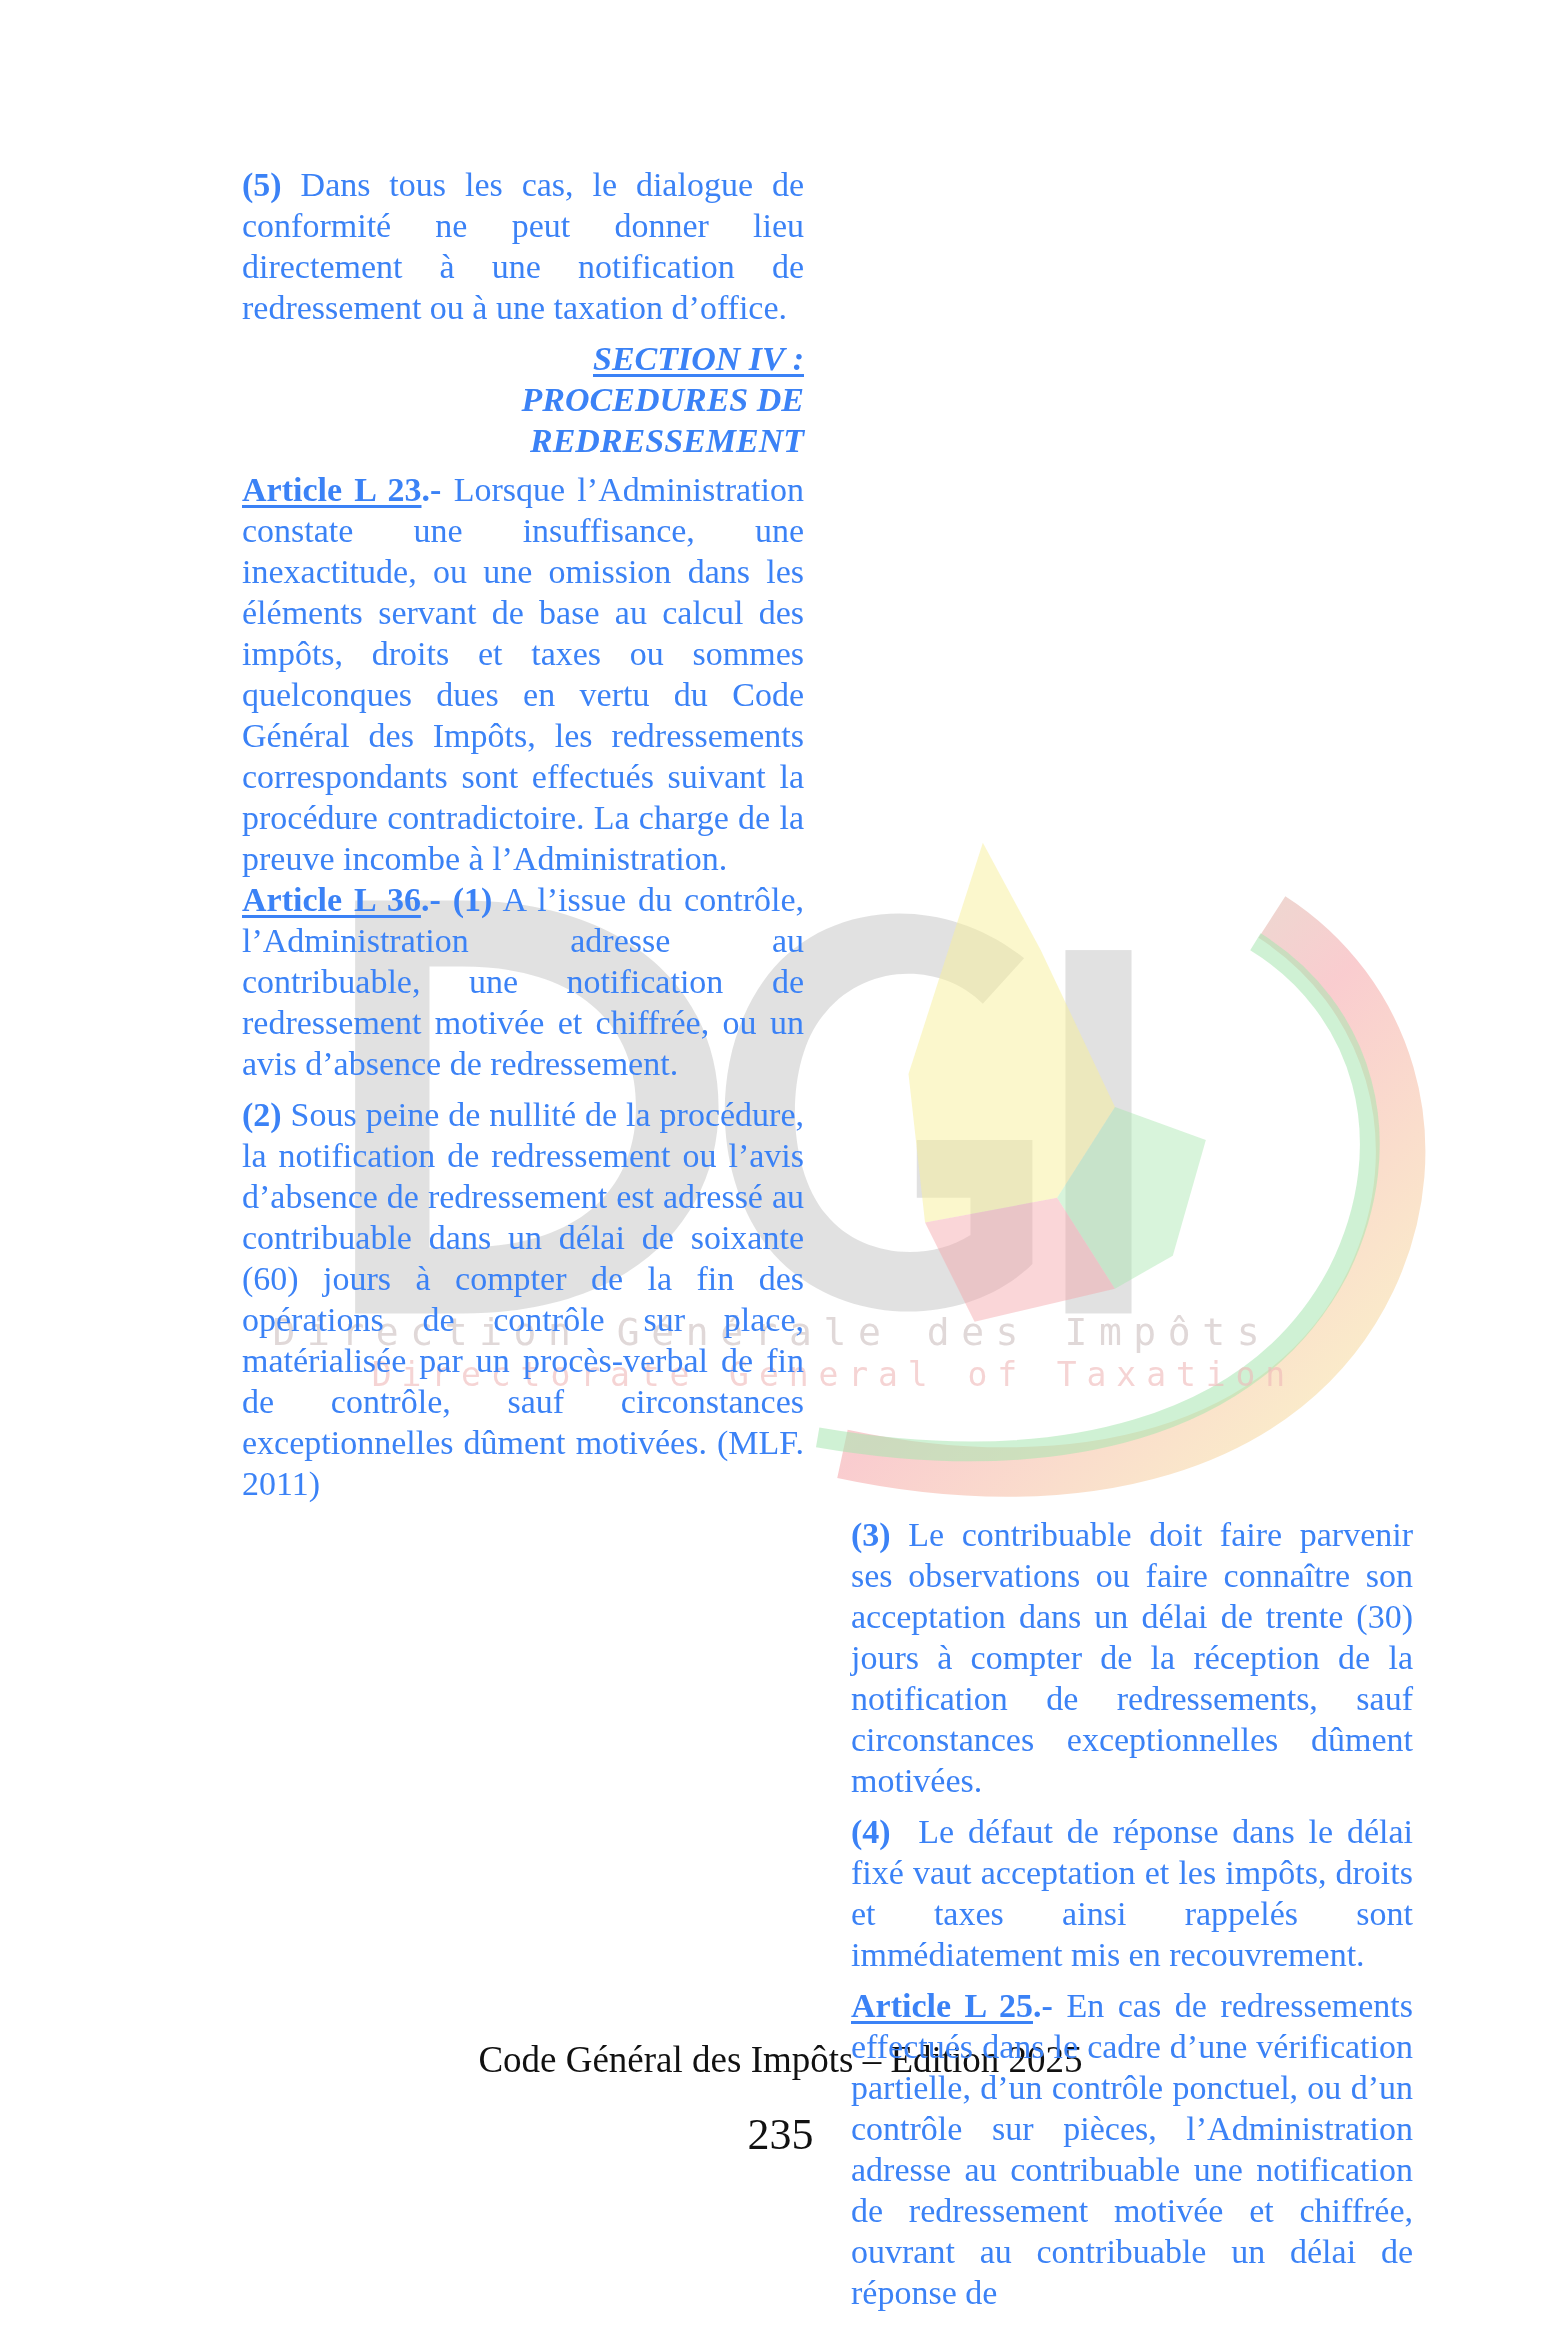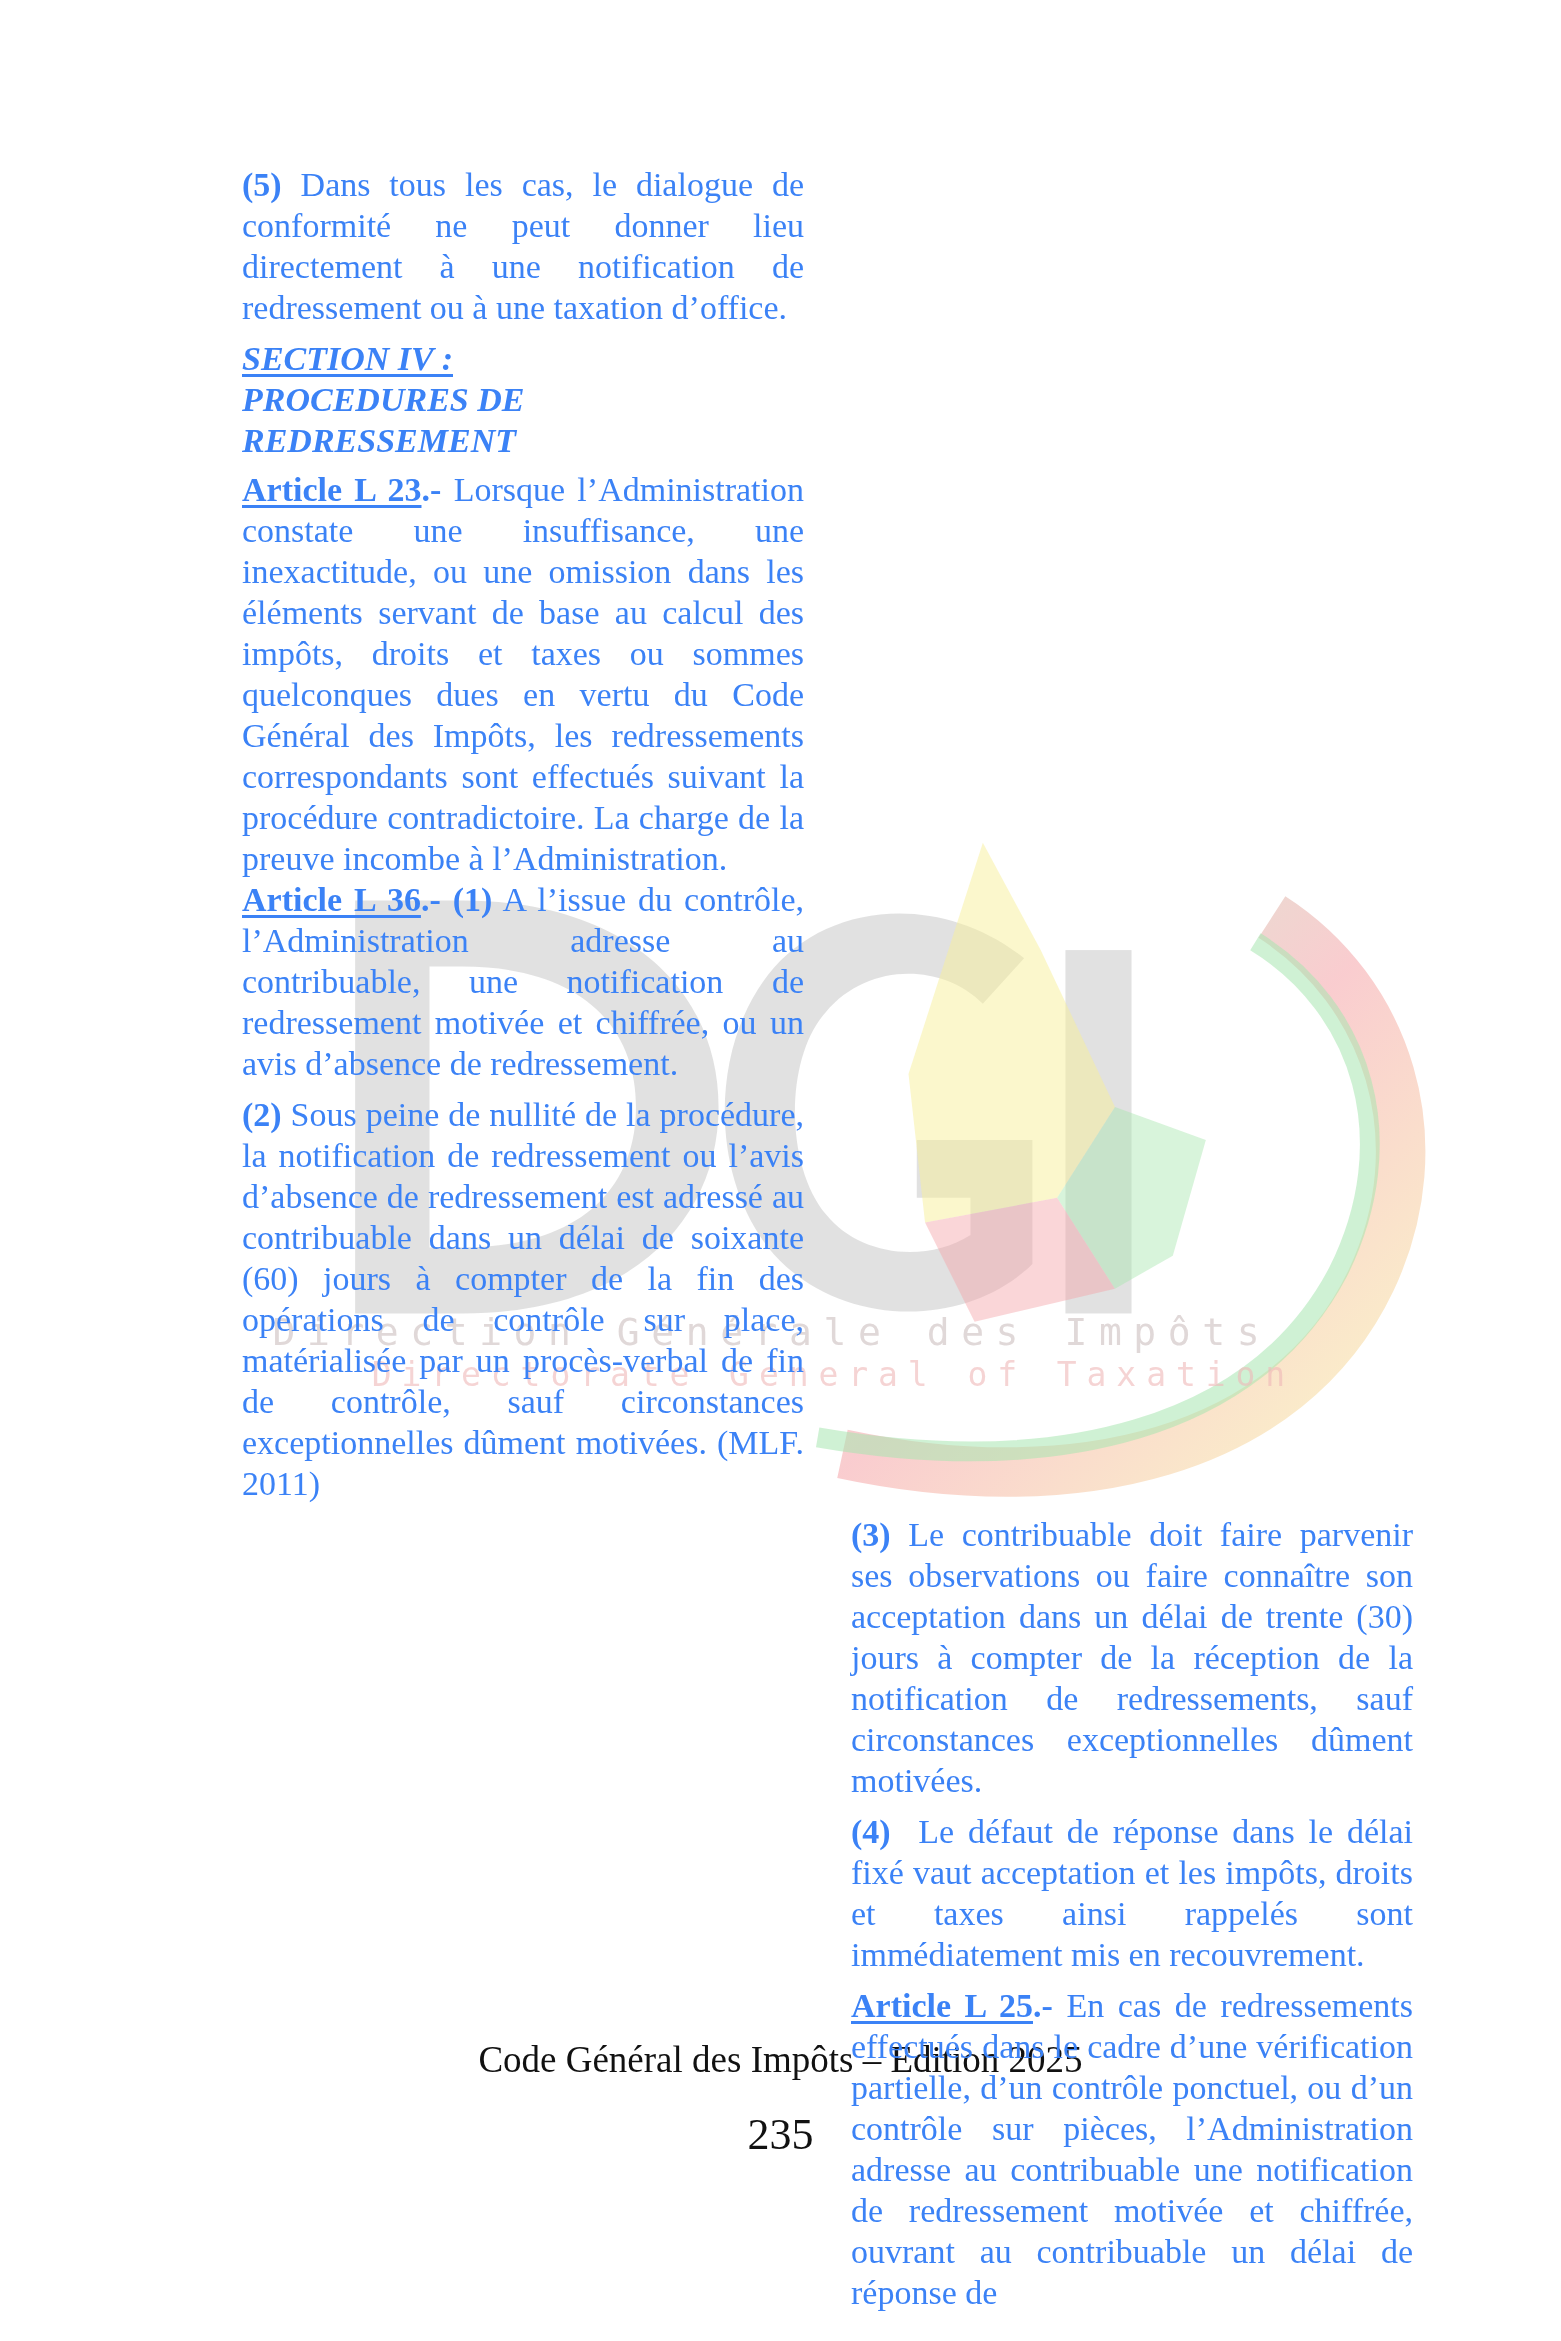--- a/index.html
+++ b/index.html
@@ -13,21 +13,21 @@
          font-family: "Liberation Serif", "DejaVu Serif", serif;
          font-size: 34px; line-height: 41px; color: #3b82f6; text-align: justify; }
   .col-left { left: 242px; }
   .col-right { left: 851px; }
   .para { margin: 0 0 10px 0; }
   .para.tight { margin-bottom: 0; }
   .num { font-weight: bold; }
   .art { font-weight: bold; }
   .art .u { text-decoration: underline; text-decoration-thickness: 3.3px; text-underline-offset: 4.1px; }
 
-  .heading-it { text-align: left; font-family: "Liberation Serif", serif; font-style: italic; font-weight: bold;
+  .heading-it { text-align: right; font-family: "Liberation Serif", serif; font-style: italic; font-weight: bold;
                 font-size: 34px; line-height: 41px; margin: 0; }
   .heading-it .u { text-decoration: underline; text-decoration-thickness: 3.3px; text-underline-offset: 4.1px; }
   .heading-sans { text-align: center; font-family: "Liberation Sans", sans-serif; font-weight: bold;
                   font-size: 31px; line-height: 38px; margin: 0; letter-spacing: -0.4px; transform: scaleX(0.92); }
   .heading-sans .u { text-decoration: underline; text-decoration-thickness: 2.5px; text-underline-offset: 4.1px; }
   .headblock { margin: 3.3px 0 8.3px 0; }
 
   .footer { position: absolute; left: 0; width: 1561px; text-align: center;
             font-family: "Liberation Serif", serif; color: #111; }
   .footer-title { top: 2038px; font-size: 37px; }

